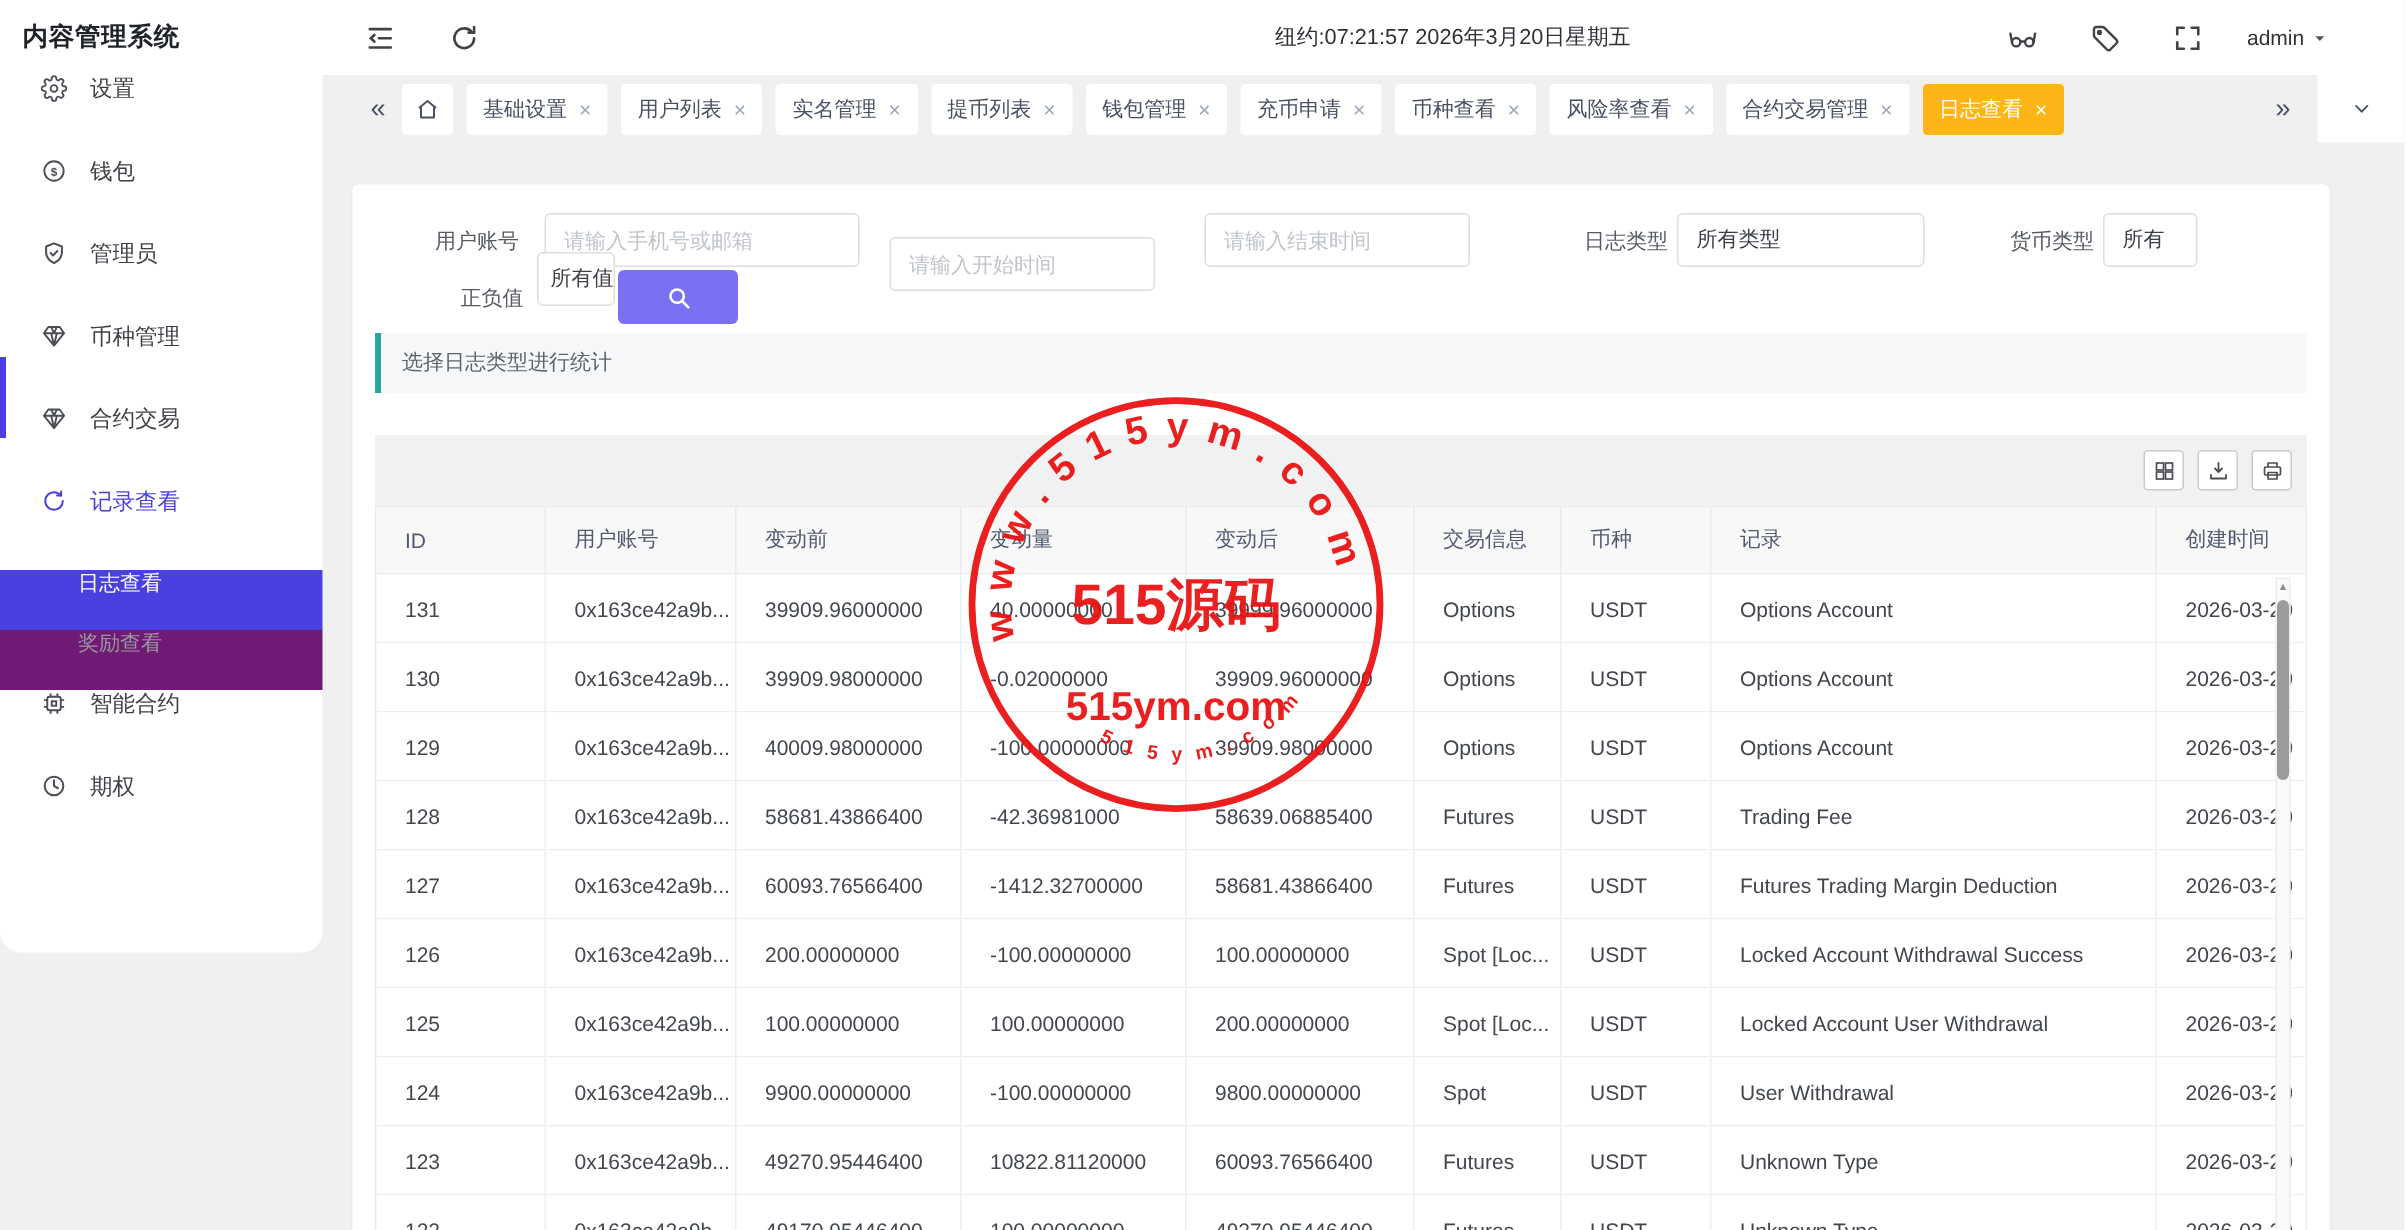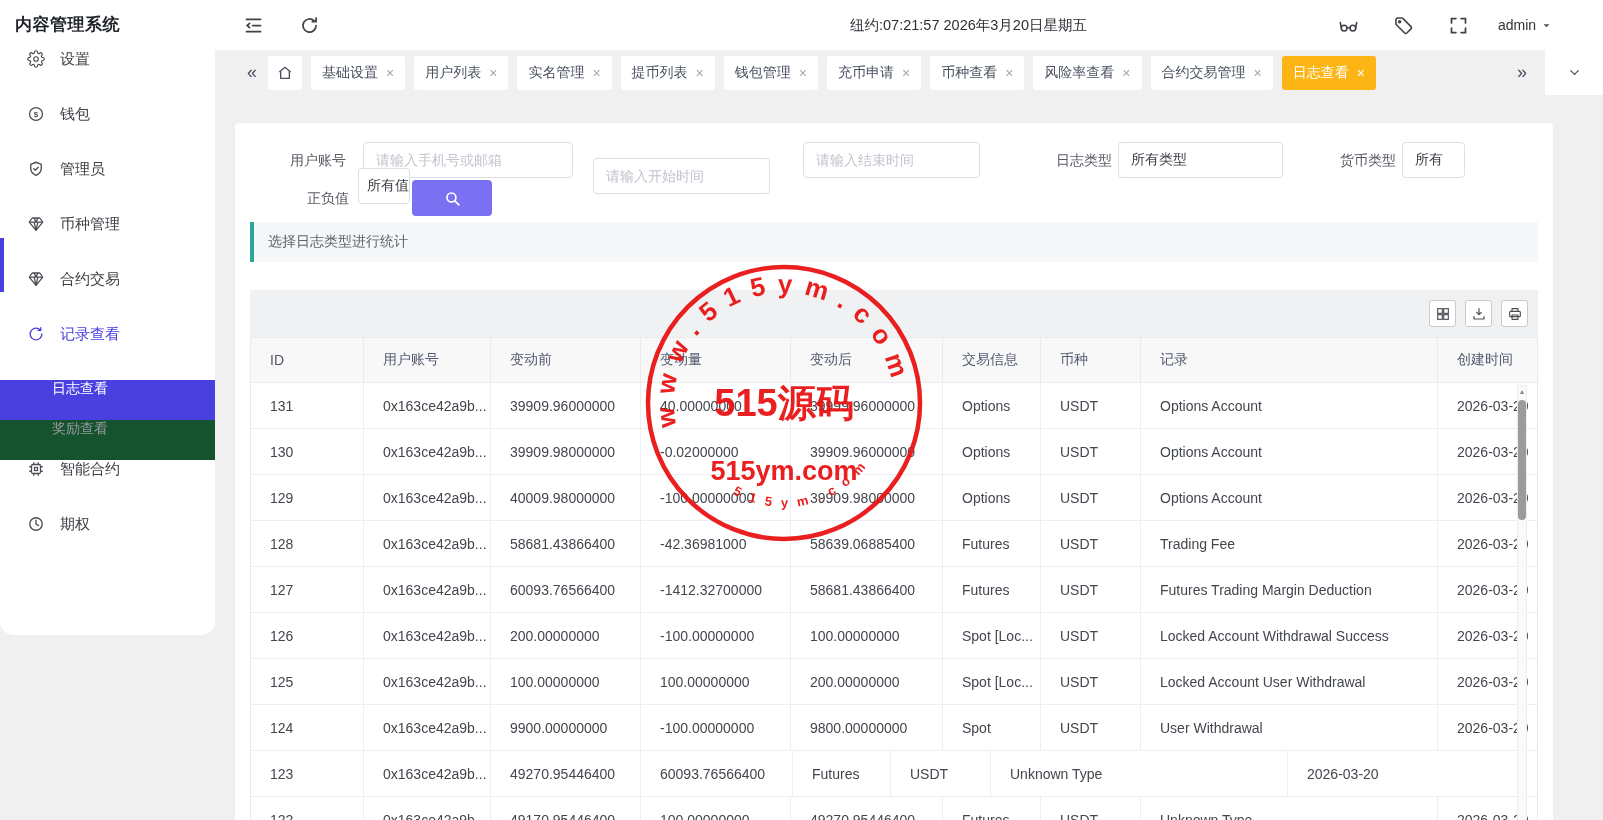--- a/index.html
+++ b/index.html
@@ -36,21 +36,21 @@
   .tab-dd .ic{width:15px;height:15px}
 
   
   .sidebar{position:absolute;top:50px;left:0;width:215px;height:585px;background:#fff;border-radius:0 0 14px 14px;z-index:5}
   .side-item{height:55px;display:flex;align-items:flex-start;padding-left:27px;font-size:15px;color:#3e4146;cursor:pointer}
   .side-item .ic{width:18px;height:18px;margin-right:15px;color:#4b4e54;flex:none}
   .side-item.v-group{color:var(--accent)}
   .side-item.v-group .ic{color:var(--accent)}
   .side-item.v-sub-active,.side-item.v-sub-muted{height:40px;padding-left:52px;font-size:14px}
   .side-item.v-sub-active{background:var(--accent);color:#fff}
-  .side-item.v-sub-muted{background:#14532d;color:#97999e}
+  .side-item.v-sub-muted{background:#701a75;color:#97999e}
   .side-scroll-thumb{position:absolute;left:0;top:238px;width:4px;height:54px;background:var(--accent);z-index:6}
 
   
   .card{position:absolute;left:235px;top:123px;width:1318px;height:745px;background:#fff;border-radius:4px;box-shadow:0 1px 3px rgba(0,0,0,.04)}
   .flabel{position:absolute;font-size:14px;color:#565b63;line-height:36px;white-space:nowrap}
   .l-account{left:55px;top:19px}
   .l-logtype{left:821px;top:19px}
   .l-currency{left:1105px;top:19px}
   .l-sign{left:72px;top:57px}
   .fin{position:absolute;height:36px;border:1px solid #dcdee2;border-radius:4px;padding:0 12px;font-size:14px;color:#333;outline:none;background:#fff}
@@ -536,20 +536,21 @@
         <div class="td idx-4">9800.00000000</div>
         <div class="td idx-5">Spot</div>
         <div class="td idx-6">USDT</div>
         <div class="td idx-7">User Withdrawal</div>
         <div class="td idx-8">2026-03-20</div>
       </div>
       <div class="trow idx-8">
         <div class="td idx-0">123</div>
         <div class="td idx-1">0x163ce42a9b...</div>
         <div class="td idx-2">49270.95446400</div>
+        <div class="td idx-3">10822.81120000</div>
         <div class="td idx-4">60093.76566400</div>
         <div class="td idx-5">Futures</div>
         <div class="td idx-6">USDT</div>
         <div class="td idx-7">Unknown Type</div>
         <div class="td idx-8">2026-03-20</div>
       </div>
       <div class="trow idx-9">
         <div class="td idx-0">122</div>
         <div class="td idx-1">0x163ce42a9b...</div>
         <div class="td idx-2">49170.95446400</div>

